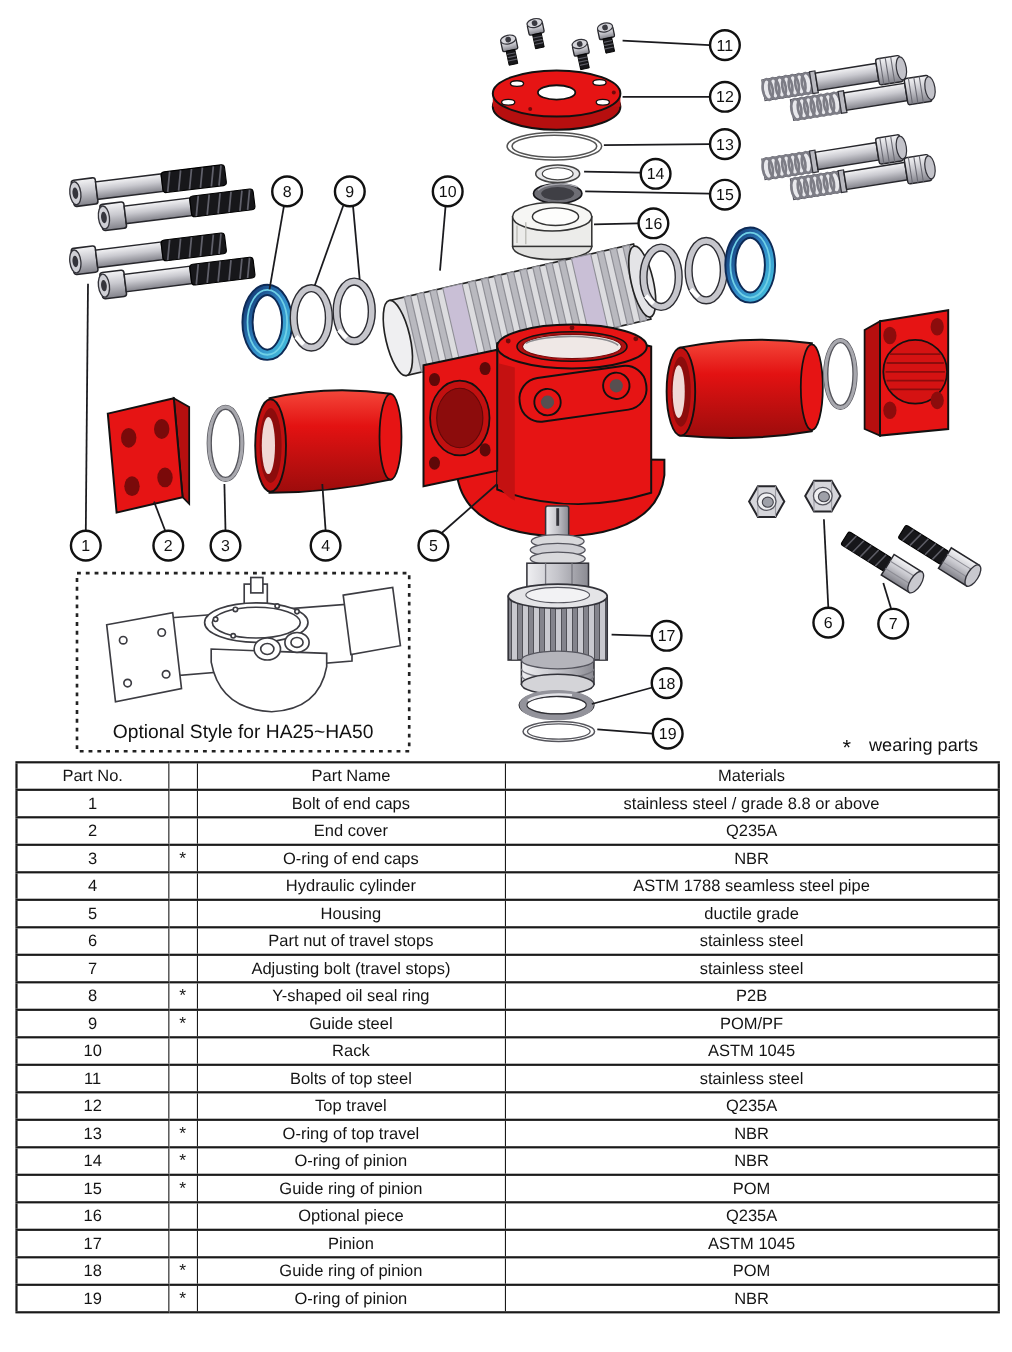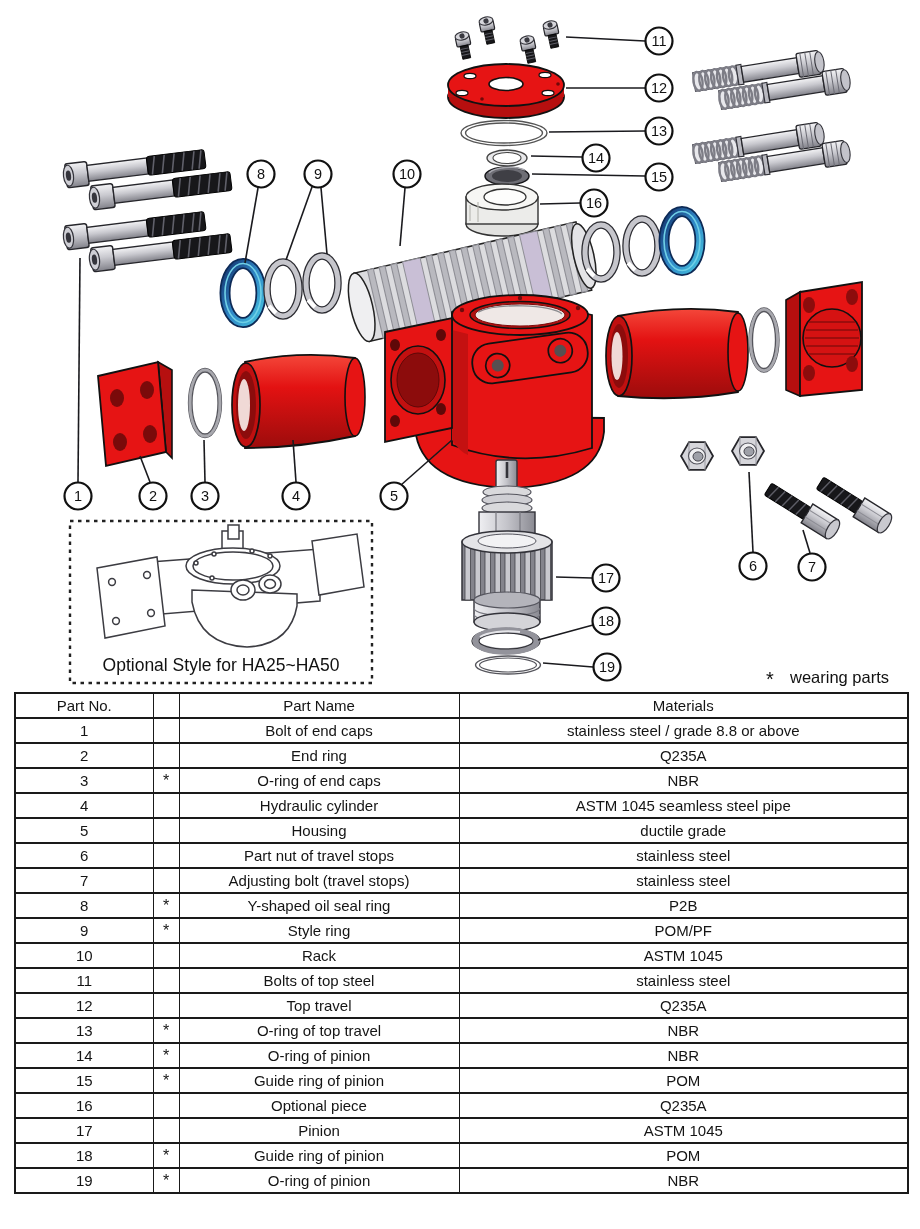--- a/index.html
+++ b/index.html
@@ -484,34 +484,34 @@
     <tbody id="pt-body">
           <tr>
             <td>1</td>
             <td class="wear-cell"></td>
             <td>Bolt of end caps</td>
             <td>stainless steel / grade 8.8 or above</td>
           </tr>
           <tr>
             <td>2</td>
             <td class="wear-cell"></td>
-            <td>End ring</td>
+            <td>End cover</td>
             <td>Q235A</td>
           </tr>
           <tr>
             <td>3</td>
             <td class="wear-cell">*</td>
             <td>O-ring of end caps</td>
             <td>NBR</td>
           </tr>
           <tr>
             <td>4</td>
             <td class="wear-cell"></td>
             <td>Hydraulic cylinder</td>
-            <td>ASTM 1045 seamless steel pipe</td>
+            <td>ASTM 1788 seamless steel pipe</td>
           </tr>
           <tr>
             <td>5</td>
             <td class="wear-cell"></td>
             <td>Housing</td>
             <td>ductile grade</td>
           </tr>
           <tr>
             <td>6</td>
             <td class="wear-cell"></td>
@@ -526,21 +526,21 @@
           </tr>
           <tr>
             <td>8</td>
             <td class="wear-cell">*</td>
             <td>Y-shaped oil seal ring</td>
             <td>P2B</td>
           </tr>
           <tr>
             <td>9</td>
             <td class="wear-cell">*</td>
-            <td>Style ring</td>
+            <td>Guide steel</td>
             <td>POM/PF</td>
           </tr>
           <tr>
             <td>10</td>
             <td class="wear-cell"></td>
             <td>Rack</td>
             <td>ASTM 1045</td>
           </tr>
           <tr>
             <td>11</td>

